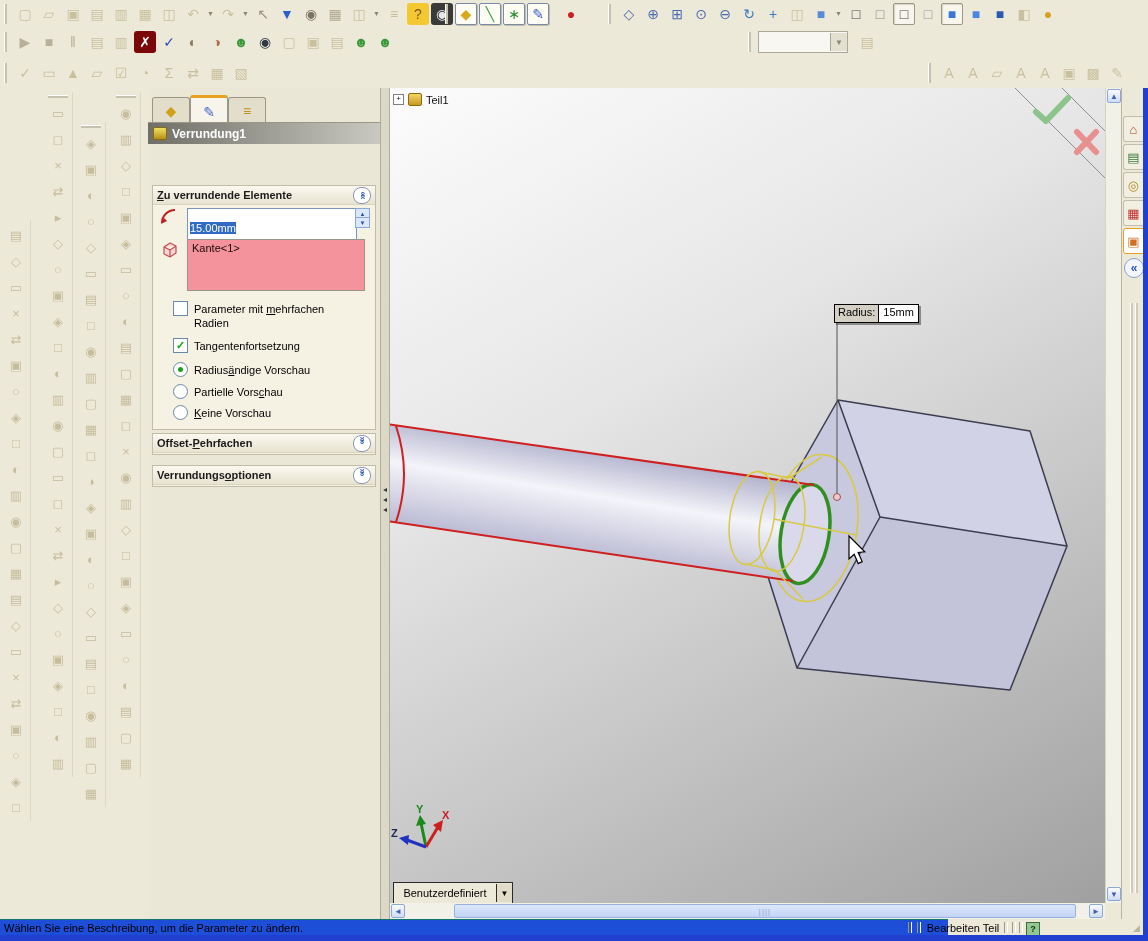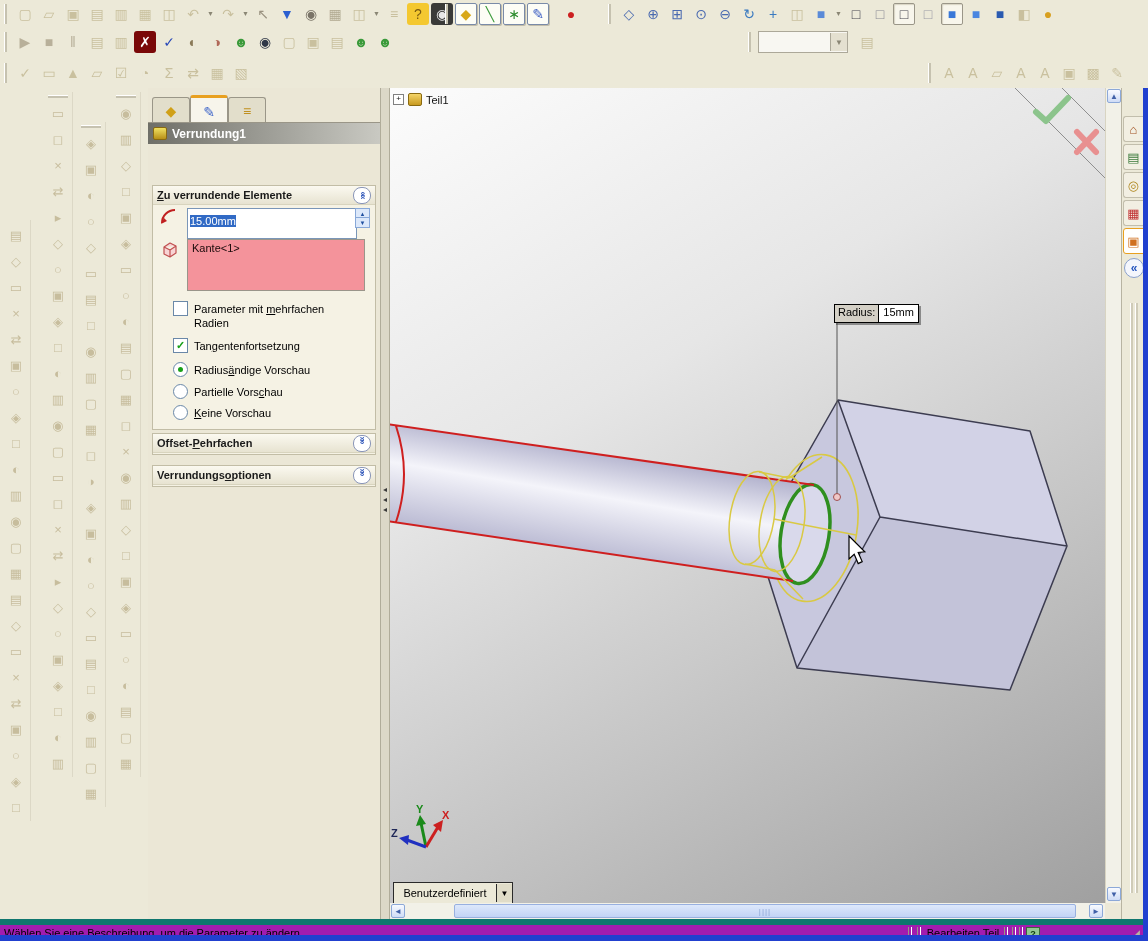--- a/index.html
+++ b/index.html
@@ -42,21 +42,21 @@
          font-size:16px;font-weight:bold}
   .pmgroup{position:absolute;left:4px;width:222px;background:#f5f2e4;border:1px solid #c2bda6}
   .grp-header{height:18px;background:linear-gradient(#fbf9f0,#e7e3d1);border-bottom:1px solid #d8d4be;
               display:flex;align-items:center;padding:0 4px;font-weight:bold;color:#1a1a1a}
   .chev{margin-left:auto;width:16px;height:15px;border:1px solid #8a96b8;border-radius:8px;background:#fff;
         color:#2a52b8;display:flex;align-items:center;justify-content:center;overflow:hidden}
   .chev b{display:inline-block;font-size:9px;letter-spacing:-2px;line-height:1;transform:rotate(90deg) translateX(-1px)}
   .chev.down b{transform:rotate(-90deg) translateX(2px)}
   .u{text-decoration:underline}
   #radius-input{position:absolute;left:34px;top:22px;width:164px;height:17px;background:#fff;
-                border:1px solid #7a96b8;padding:6px 2px;font-size:11px}
+                border:1px solid #7a96b8;padding:13px 2px;font-size:11px}
   #radius-input .sel{background:#316ac5;color:#fff}
   .spin{position:absolute;left:202px;width:13px;height:9px;background:#dce8fa;border:1px solid #88a8d8;
         display:flex;align-items:center;justify-content:center;font-size:6px;color:#2050a0}
   #edgebox{position:absolute;left:34px;top:53px;width:178px;height:52px;background:#f4939b;
            border:1px solid #9a958a;padding:2px 4px;box-sizing:border-box;color:#1a0a0a}
   .pmicon{position:absolute;left:7px;width:18px;height:18px}
   .cbrow,.rbrow{position:absolute;left:20px;display:flex;gap:6px;align-items:flex-start}
   .cbbox{width:13px;height:13px;background:#fff;border:1px solid #6a88a8;flex:none;
          display:flex;align-items:center;justify-content:center;font-size:11px;font-weight:bold;color:#18a018}
   .rbox{width:13px;height:13px;border-radius:50%;background:#fff;border:1px solid #6a88a8;flex:none;
@@ -97,22 +97,22 @@
   #sbcorner{position:absolute;left:1105px;top:903px;width:16px;height:16px;background:#ece9d8}
   
   #tpane{position:absolute;left:1121px;top:88px;width:22px;height:831px;background:#ece9d8;border-left:1px solid #b8b4a2}
   .tptab{position:absolute;left:1px;width:19px;height:24px;border:1px solid #c2beac;border-right:none;
          border-radius:3px 0 0 3px;display:flex;align-items:center;justify-content:center;font-size:13px;background:#f2efe2}
   .tptab.active{background:#fff;border:1px solid #e8a020}
   .tptab.round{border-radius:50%;width:18px;height:18px;left:2px;font-weight:bold;font-size:12px;
                border:1px solid #8aa0cc;background:#f4f6fc}
   .tpridge{position:absolute;width:2px;height:590px;top:215px;border-left:1px solid #fff;background:#cfcbb8}
   
-  #sbar{position:absolute;left:0;top:919px;width:1148px;height:16px;background:#a21caf;
-        border-top:6px solid #0f766e;box-sizing:border-box}
+  #sbar{position:absolute;left:0;top:919px;width:948px;height:16px;background:#1d4ed8;
+        border-top:1px solid #0f766e;box-sizing:border-box}
   #sbar .msg{position:absolute;left:4px;top:2px}
   .sdiv{position:absolute;top:2px;width:2px;height:11px;border-left:1px solid #9a9688;border-right:1px solid #fff}
   #smode{position:absolute;left:925px;top:2px;width:76px;text-align:center}
   #shelp{position:absolute;left:1026px;top:2px;width:12px;height:12px;background:#93c793;border:1px solid #3a6a3a;
          color:#0a3a0a;font-weight:bold;font-size:9px;line-height:12px;text-align:center}
   #sgrippy{position:absolute;left:1133px;top:3px;color:#b8b4a2;font-size:9px}
   #edge-right{position:absolute;left:1143px;top:88px;width:5px;height:853px;background:#2140cf}
   #edge-bottom{position:absolute;left:0;top:935px;width:1148px;height:6px;background:#2140cf}
 </style>
 </head>

